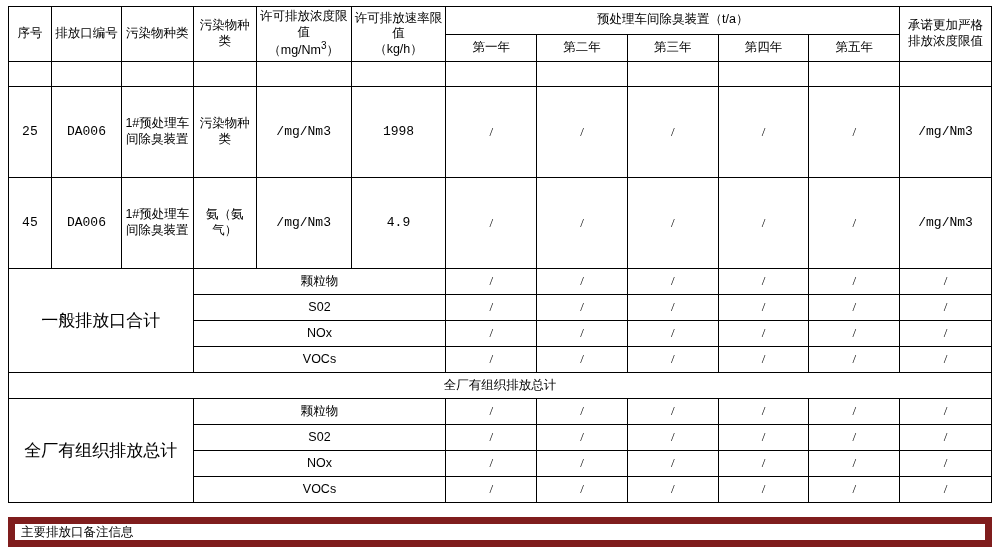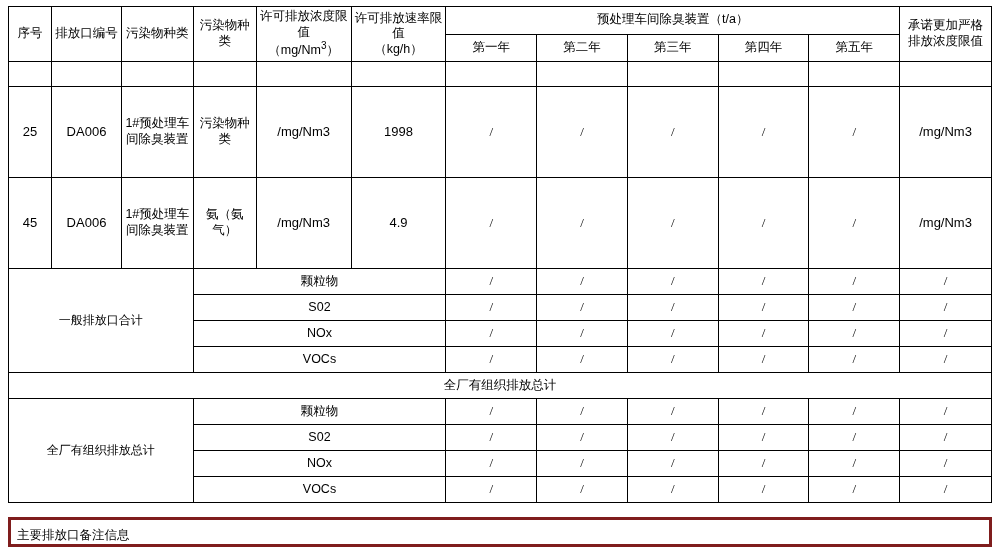--- a/index.html
+++ b/index.html
@@ -47,44 +47,44 @@
     height: 86px;
   }
   .gap-row td {
     height: 20px;
     border-left: 1px solid #000;
     border-right: 1px solid #000;
     border-top: 1px solid #000;
     border-bottom: 1px solid #000;
   }
   .mono-num {
-    font-family: Liberation Sans, sans-serif;
+    font-family: Liberation Mono, monospace;
     font-size: 13px;
   }
   .slash {
     font-family: "Liberation Serif", "DejaVu Serif", serif;
     font-size: 13px;
   }
   .small-row td {
     height: 21px;
   }
   .total-label {
-    font-size: 12px;
+    font-size: 17px;
   }
   .full-width-label {
     font-size: 12.5px;
   }
   .notes-box {
     margin-top: 14px;
     width: 984px;
     box-sizing: border-box;
-    border: 3px solid #7f1d1d;
+    border: 7px solid #7f1d1d;
     height: 30px;
     display: flex;
-    align-items: flex-end;
+    align-items: center;
     padding-left: 6px;
     font-size: 12.5px;
   }
 </style>
 </head>
 <body>
 
 <div class="page">
 
   <table class="emission">

